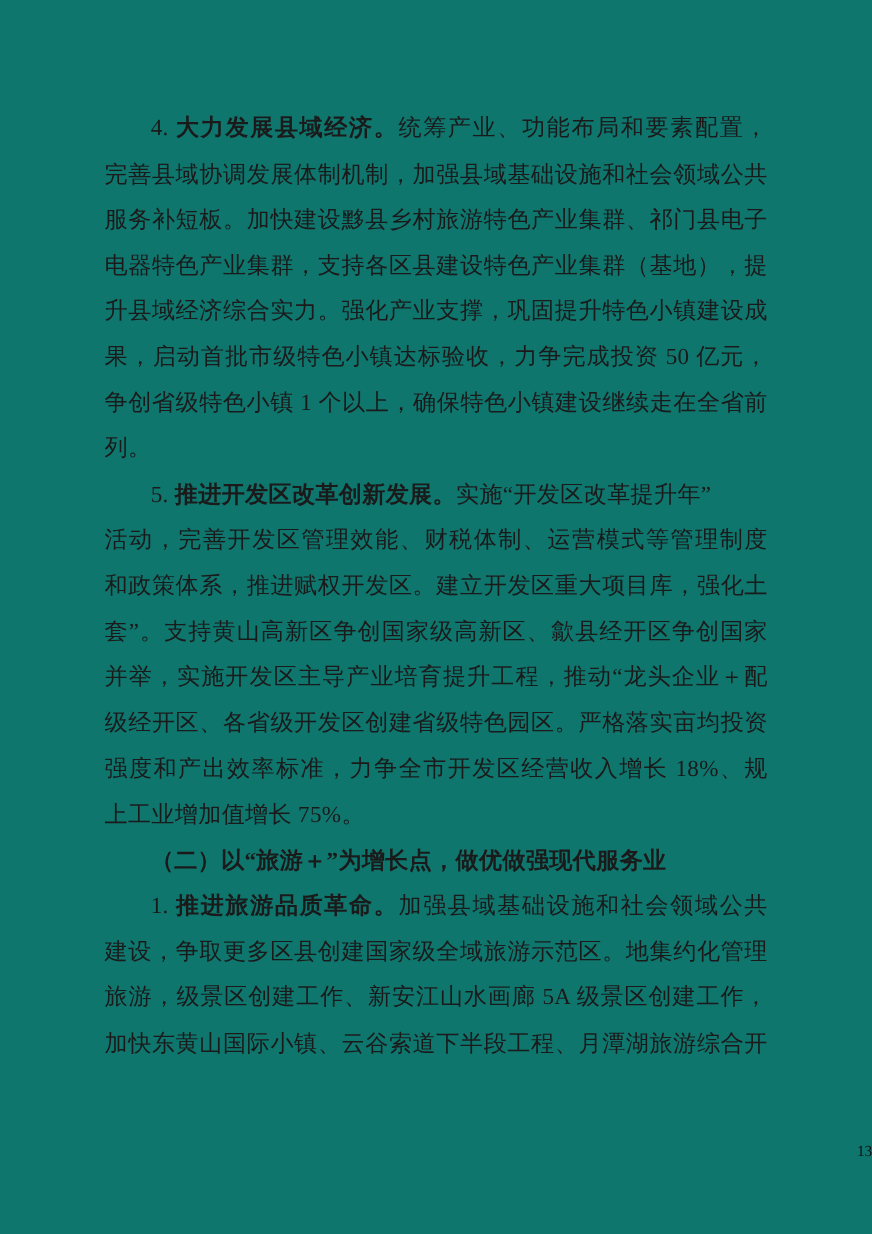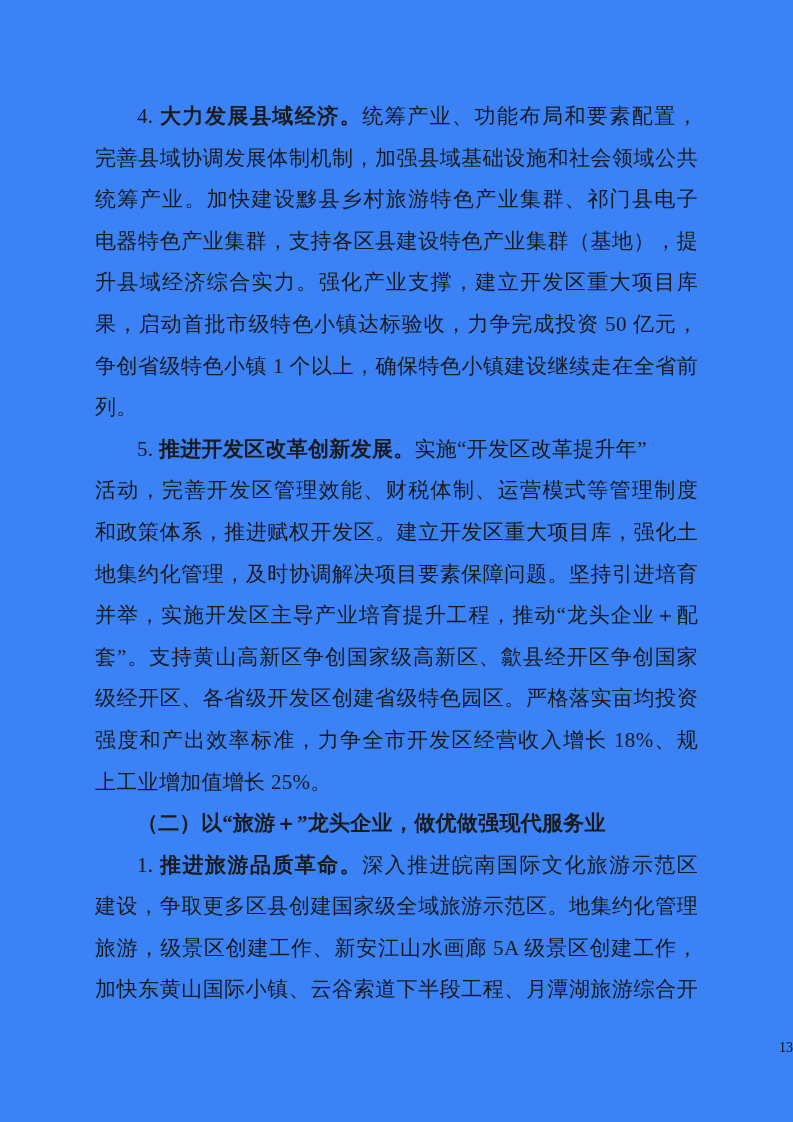--- a/index.html
+++ b/index.html
@@ -4,21 +4,21 @@
 <style>
   html, body {
     margin: 0;
     padding: 0;
     background: #ffffff;
   }
   .page {
     position: relative;
     width: 793px;
     height: 1122px;
-    background: #3b82f6;
+    background: #0f766e;
     overflow: hidden;
     font-family: "Liberation Serif", "DejaVu Serif", serif;
     color: #1a1a1a;
   }
   .doc-body {
     position: absolute;
     left: 95px;
     top: 96px;
     width: 603px;
     font-size: 21px;
@@ -59,42 +59,41 @@
   }
 </style>
 </head>
 <body>
 
 <div class="page">
   <div class="doc-body">
       <div class="paragraph">
         <div class="line indent"><span>4. </span><b>大力发展县域经济。</b><span>统筹产业、功能布局和要素配置，</span></div>
         <div class="line"><span>完善县域协调发展体制机制，加强县域基础设施和社会领域公共</span></div>
-        <div class="line"><span>统筹产业。加快建设黟县乡村旅游特色产业集群、祁门县电子</span></div>
+        <div class="line"><span>服务补短板。加快建设黟县乡村旅游特色产业集群、祁门县电子</span></div>
         <div class="line"><span>电器特色产业集群，支持各区县建设特色产业集群（基地），提</span></div>
-        <div class="line"><span>升县域经济综合实力。强化产业支撑，建立开发区重大项目库</span></div>
+        <div class="line"><span>升县域经济综合实力。强化产业支撑，巩固提升特色小镇建设成</span></div>
         <div class="line"><span>果，启动首批市级特色小镇达标验收，力争完成投资 50 亿元，</span></div>
         <div class="line"><span>争创省级特色小镇 1 个以上，确保特色小镇建设继续走在全省前</span></div>
         <div class="line no-stretch"><span>列。</span></div>
       </div>
       <div class="paragraph">
         <div class="line indent no-stretch"><span>5. </span><b>推进开发区改革创新发展。</b><span>实施“开发区改革提升年”</span></div>
         <div class="line"><span>活动，完善开发区管理效能、财税体制、运营模式等管理制度</span></div>
         <div class="line"><span>和政策体系，推进赋权开发区。建立开发区重大项目库，强化土</span></div>
-        <div class="line"><span>地集约化管理，及时协调解决项目要素保障问题。坚持引进培育</span></div>
+        <div class="line"><span>套”。支持黄山高新区争创国家级高新区、歙县经开区争创国家</span></div>
         <div class="line"><span>并举，实施开发区主导产业培育提升工程，推动“龙头企业＋配</span></div>
-        <div class="line"><span>套”。支持黄山高新区争创国家级高新区、歙县经开区争创国家</span></div>
         <div class="line"><span>级经开区、各省级开发区创建省级特色园区。严格落实亩均投资</span></div>
         <div class="line"><span>强度和产出效率标准，力争全市开发区经营收入增长 18%、规</span></div>
-        <div class="line no-stretch"><span>上工业增加值增长 25%。</span></div>
+        <div class="line no-stretch"><span>上工业增加值增长 75%。</span></div>
       </div>
       <div class="paragraph">
-        <div class="line indent no-stretch"><b>（二）以“旅游＋”龙头企业，做优做强现代服务业</b></div>
+        <div class="line indent no-stretch"><b>（二）以“旅游＋”为增长点，做优做强现代服务业</b></div>
       </div>
       <div class="paragraph">
-        <div class="line indent"><span>1. </span><b>推进旅游品质革命。</b><span>深入推进皖南国际文化旅游示范区</span></div>
+        <div class="line indent"><span>1. </span><b>推进旅游品质革命。</b><span>加强县域基础设施和社会领域公共</span></div>
         <div class="line"><span>建设，争取更多区县创建国家级全域旅游示范区。地集约化管理</span></div>
         <div class="line"><span>旅游，级景区创建工作、新安江山水画廊 5A 级景区创建工作，</span></div>
         <div class="line"><span>加快东黄山国际小镇、云谷索道下半段工程、月潭湖旅游综合开</span></div>
       </div>
     </div>
   <div class="page-number">13</div>
 </div>
 
 </body></html>

